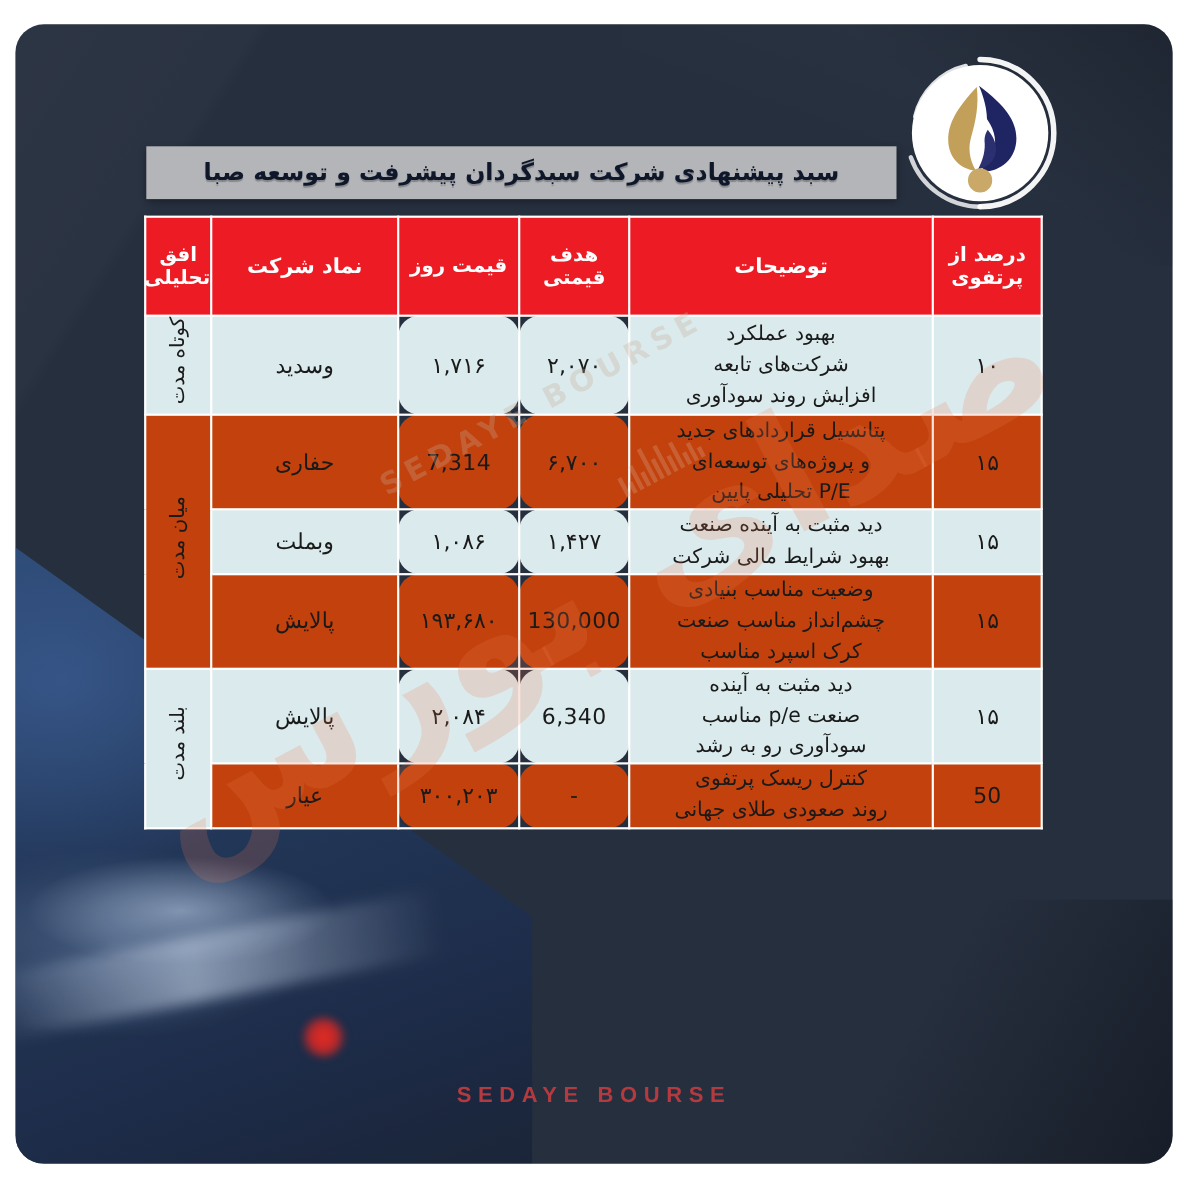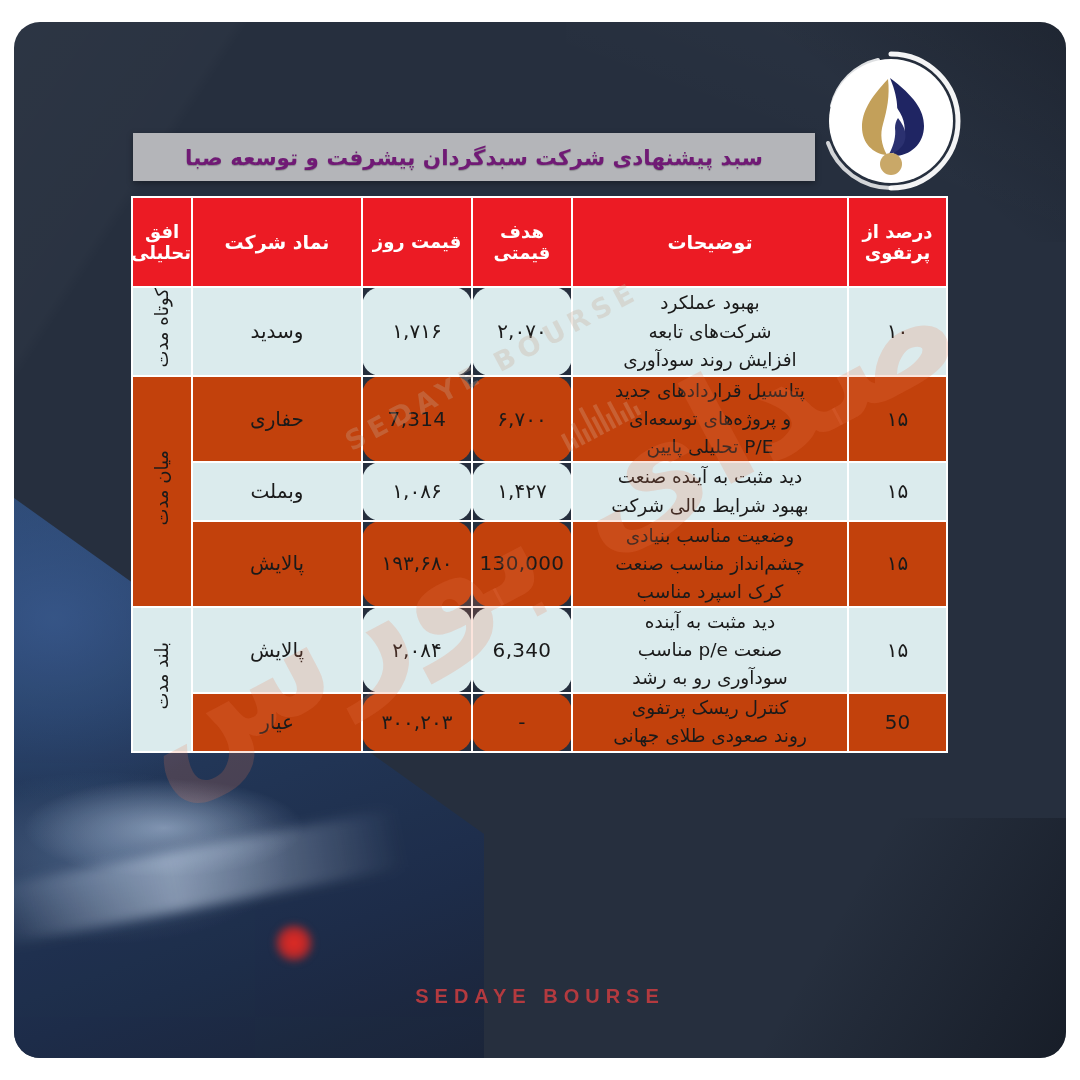--- a/index.html
+++ b/index.html
@@ -82,21 +82,21 @@
   
   .title-band{
     position:absolute;
     left:133px;top:133px;
     width:682px;height:48px;
     background:#b4b5b9;
     display:flex;align-items:center;justify-content:center;
     box-shadow:0 2px 6px rgba(0,0,0,.35);
   }
   .title-band .t{
-    color:#701a75;
+    color:#0f172a;
     font-size:21.5px;
     font-weight:bold;
     letter-spacing:0;
     white-space:nowrap;
     text-shadow:0 1px 1px rgba(0,0,0,.25);
   }
 
   
   .logo{
     position:absolute;

